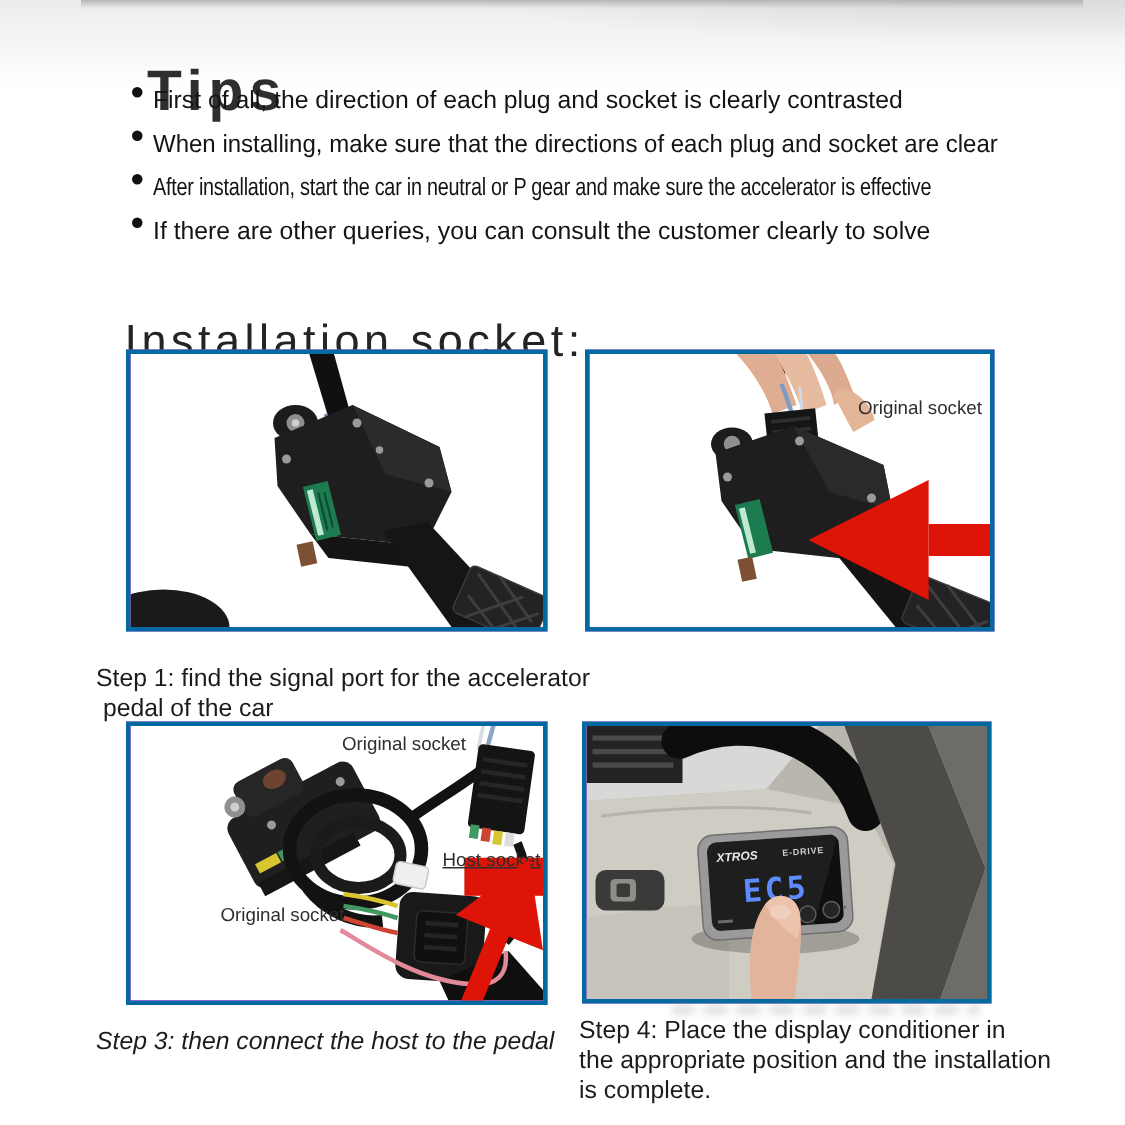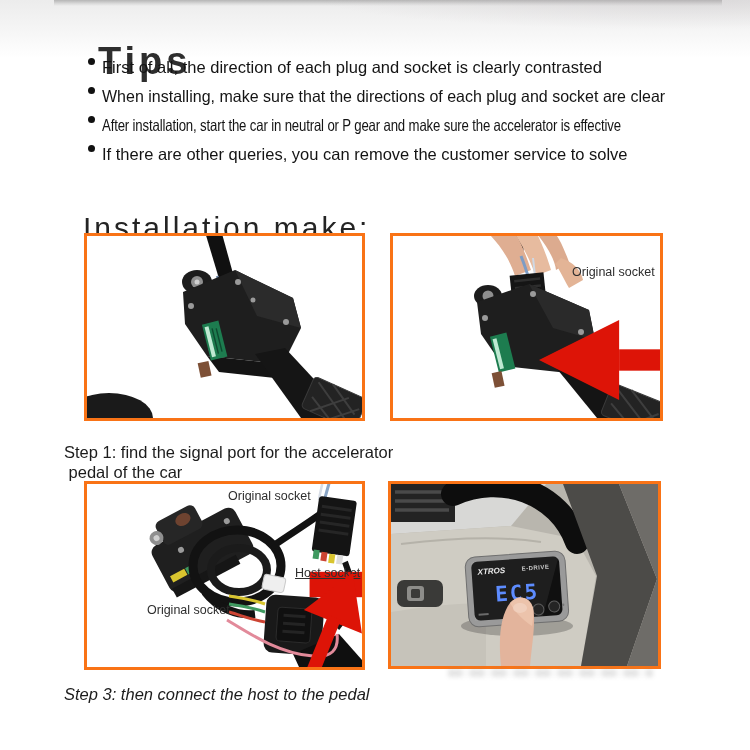--- a/index.html
+++ b/index.html
@@ -17,21 +17,21 @@
   .tips-list{position:absolute;left:88px;top:58px;list-style:none;margin:0;padding:0;}
   .tips-list li{height:29px;display:flex;align-items:flex-start;white-space:nowrap;
         font-size:16.5px;color:#141414;}
   .tips-list li::before{content:"";flex:none;width:7px;height:7px;border-radius:50%;
         background:#111;margin-right:7px;}
   .tip-text{display:inline-block;transform-origin:left center;}
   .cond-97{transform:scaleX(.97);} .cond-80{transform:scaleX(.80);letter-spacing:-0.2px;}
   .steps-title{position:absolute;left:83px;top:186px;font-size:30px;letter-spacing:3px;
         color:#242424;font-weight:400;}
   
-  .frame{position:absolute;border:3px solid #f97316;background:#d946ef;box-sizing:border-box;overflow:hidden;}
+  .frame{position:absolute;border:3px solid #0369a1;background:#d946ef;box-sizing:border-box;overflow:hidden;}
   .f1{left:84px;top:233px;width:281px;height:188px;}
   .f2{left:390px;top:233px;width:273px;height:188px;}
   .f3{left:84px;top:481px;width:281px;height:189px;}
   .f4{left:388px;top:481px;width:273px;height:188px;}
   .frame svg{display:block;width:100%;height:100%;}
   
   .caption{position:absolute;font-size:16.5px;line-height:20px;color:#1c1c1c;white-space:pre-line;}
   .c1{left:64px;top:442px;} .c2{left:392px;top:430px;}
   .c3{left:64px;top:684px;font-style:italic;} .c4{left:386px;top:677px;}
   
@@ -57,25 +57,25 @@
     <li>
         <span class="tip-text">First of all, the direction of each plug and socket is clearly contrasted</span>
       </li>
     <li>
         <span class="tip-text cond-97">When installing, make sure that the directions of each plug and socket are clear</span>
       </li>
     <li>
         <span class="tip-text cond-80">After installation, start the car in neutral or P gear and make sure the accelerator is effective</span>
       </li>
     <li>
-        <span class="tip-text">If there are other queries, you can remove the customer service to solve</span>
+        <span class="tip-text">If there are other queries, you can consult the customer clearly to solve</span>
       </li>
   </ul>
 
-  <h2 class="steps-title">Installation make:</h2>
+  <h2 class="steps-title">Installation socket:</h2>
 
   <div class="frame f1">
     <svg viewBox="0 0 275 182">
       <rect width="275" height="182" fill="#fff"></rect>
       <g>
         <path d="M118,-4 L134,-6 150,52 136,56 Z" fill="#101010"></path>
         <path d="M130,40 C133,48 136,50 140,52" stroke="#6f87a8" stroke-width="2.5" fill="none"></path>
         <ellipse cx="110" cy="46" rx="15" ry="12" fill="#1c1c1c"></ellipse>
         <circle cx="110" cy="46" r="6" fill="#8f8f8f"></circle>
           <circle cx="110" cy="46" r="2.5" fill="#cfcfcf"></circle>
@@ -259,14 +259,17 @@
         <path d="M110,182 C107,152 110,131 119,119 C126,110 139,112 142,124 C145,138 141,160 139,182 Z" fill="#e3b49c"></path>
         <path d="M119,119 C126,110 139,112 142,124 C143,130 142,136 141,142 C132,136 124,128 119,119 Z" fill="#ecc3ab"></path>
         <ellipse cx="129" cy="124" rx="7" ry="5" fill="#f2d3c2" opacity=".75"></ellipse>
       </g>
     </svg>
   </div>
 
   <div class="smudge"></div>
 
   <span class="caption c3">Step 3: then connect the host to the pedal</span>
+  <span class="caption c4">Step 4: Place the display conditioner in
+the appropriate position and the installation
+is complete.</span>
 
 </div>
 
 </body></html>

